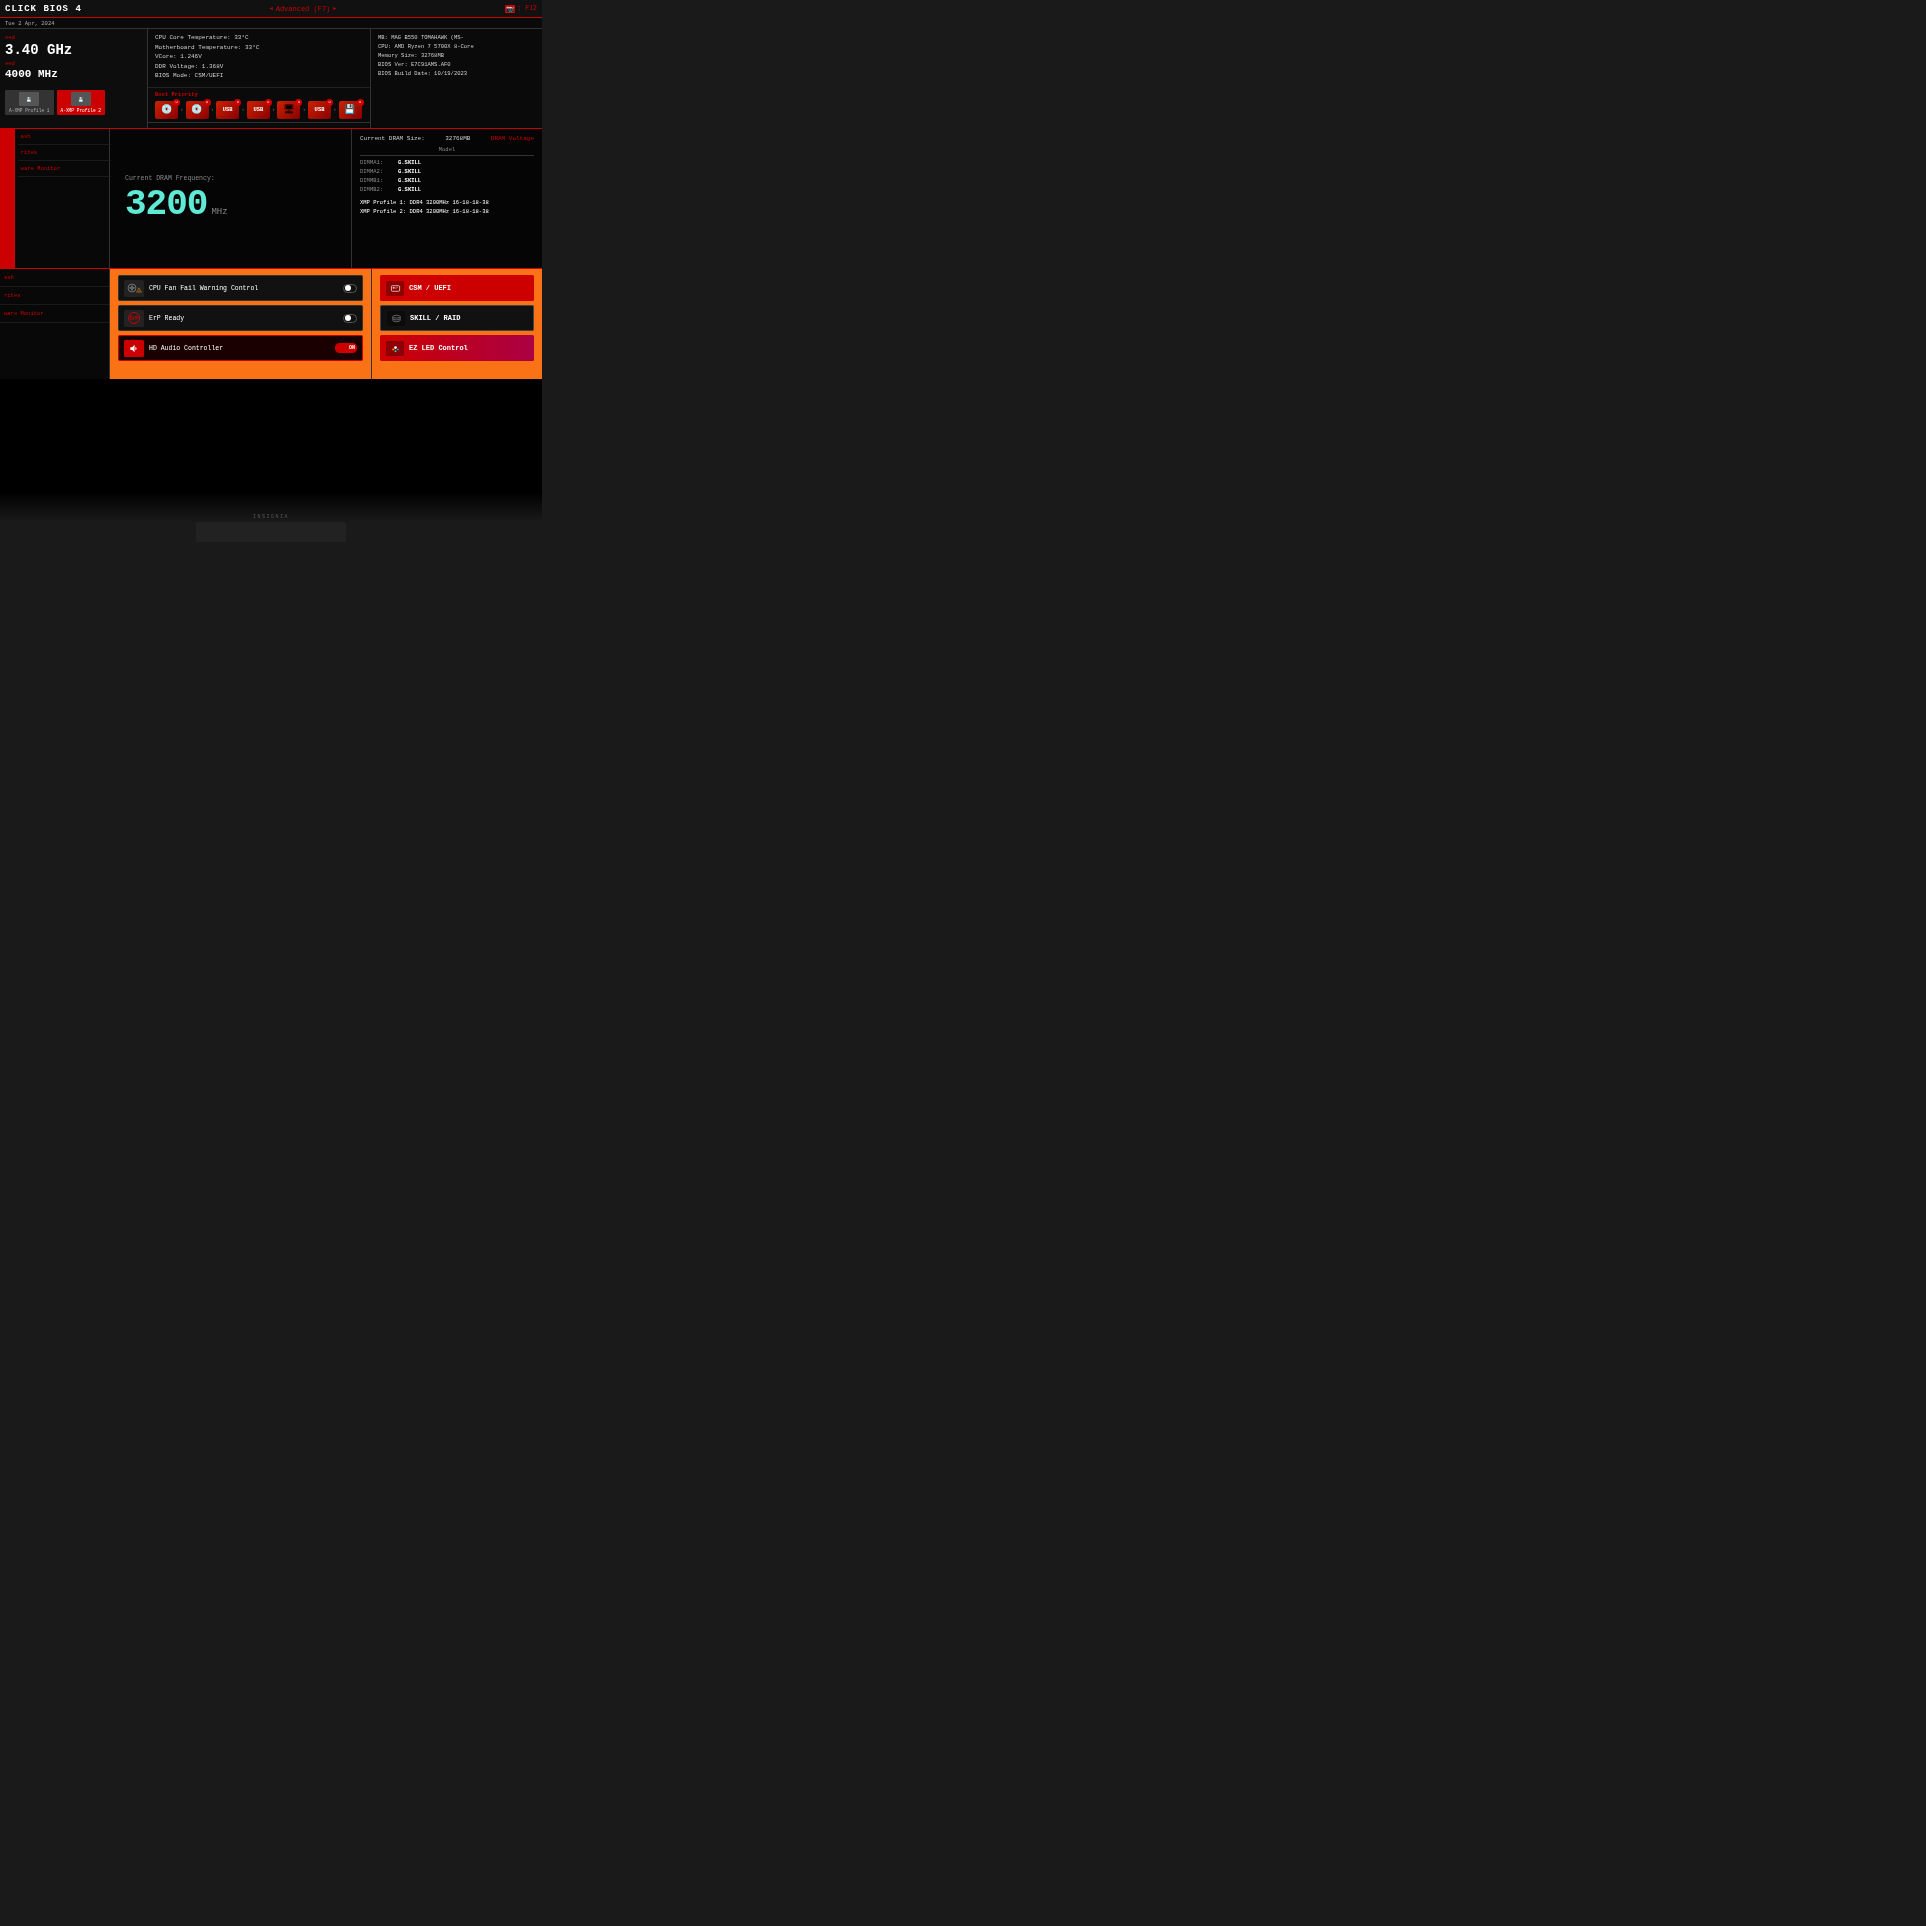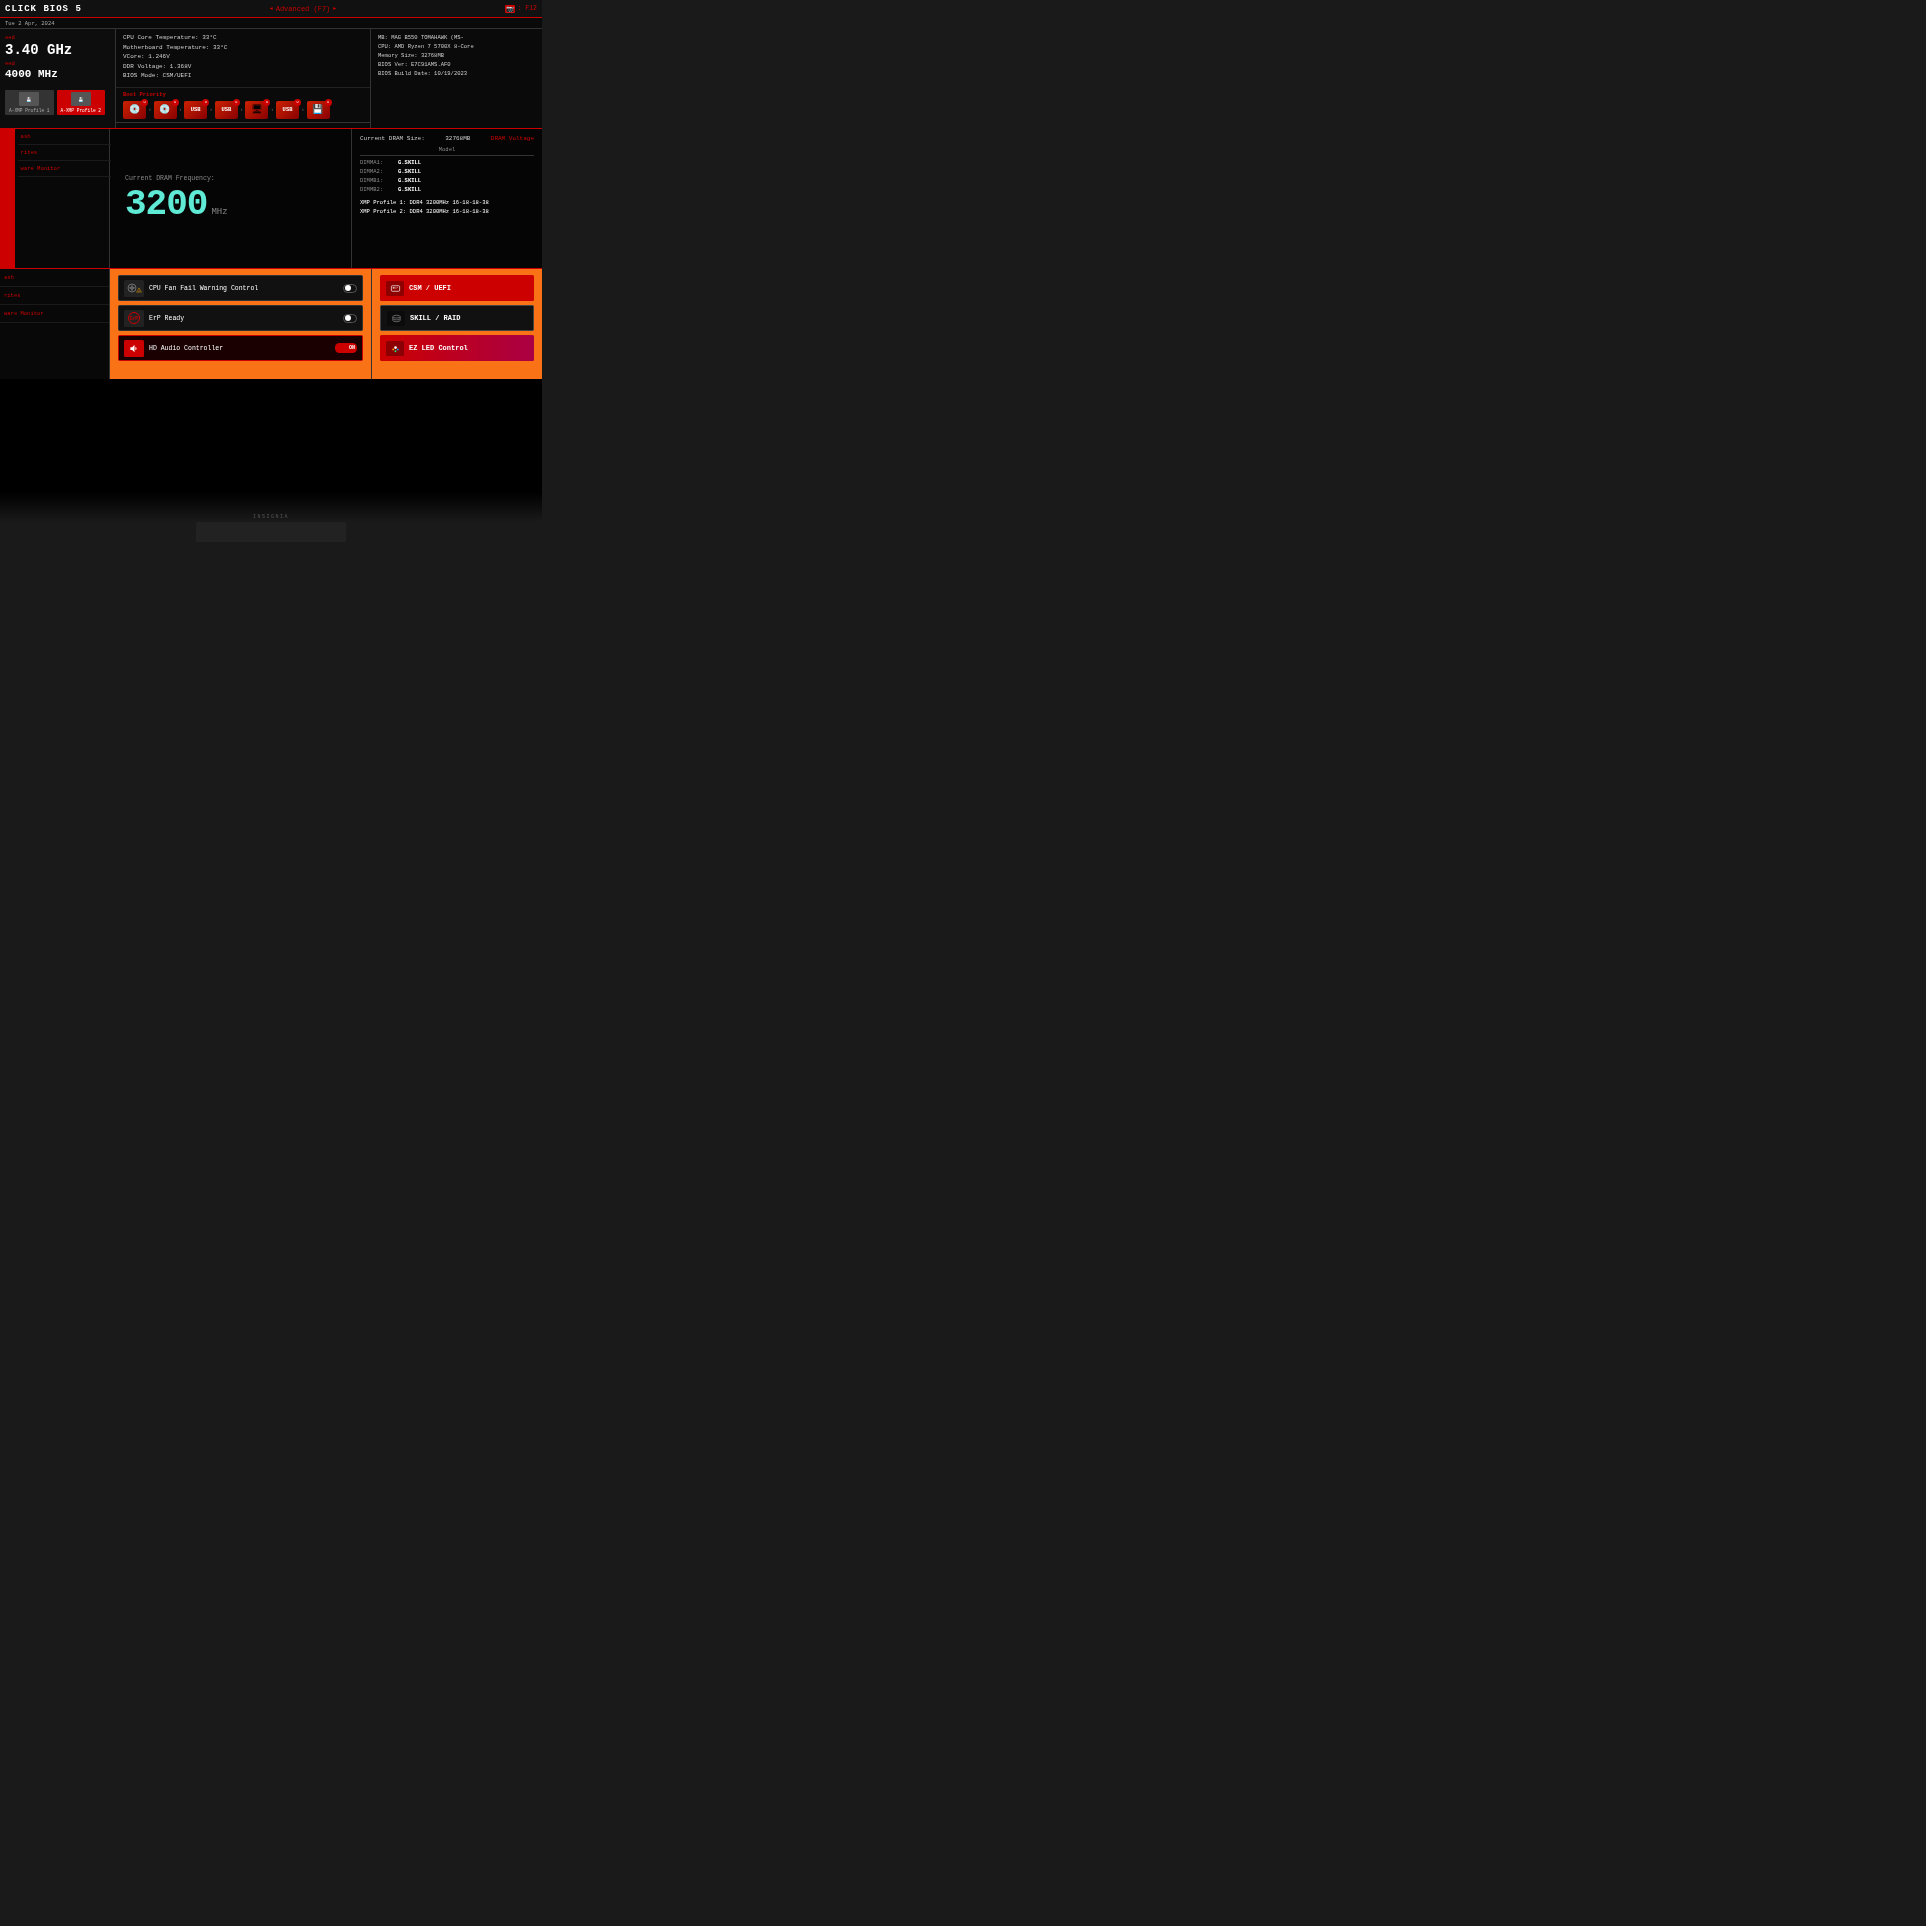--- a/index.html
+++ b/index.html
@@ -91,21 +91,21 @@
     }
 
     
     .info-top {
       display: flex;
       height: 100px;
       border-bottom: 1px solid #cc0000;
     }
 
     .left-panel {
-      width: 116px;
+      width: 148px;
       background: #0d0d0d;
       border-right: 0.5px solid #333;
       padding: 5px;
     }
 
     .speed-label {
       color: #cc0000;
       font-size: 5.5px;
       margin-bottom: 1px;
     }
@@ -525,21 +525,21 @@
       overflow: hidden;
     }
   </style>
 </head>
 <body>
 
 <div class="bios-screen">
   <div class="screen-wrapper">
 
     <div class="top-bar">
-      <span class="bios-title">CLICK BIOS 5</span>
+      <span class="bios-title">CLICK BIOS 4</span>
       <div class="advanced-tab">
         <span>Advanced (F7)</span>
       </div>
       <div class="f12-btn">
         <span class="f12-icon">📷</span>
         <span>: F12</span>
       </div>
     </div>
 
     <div class="date-bar">

